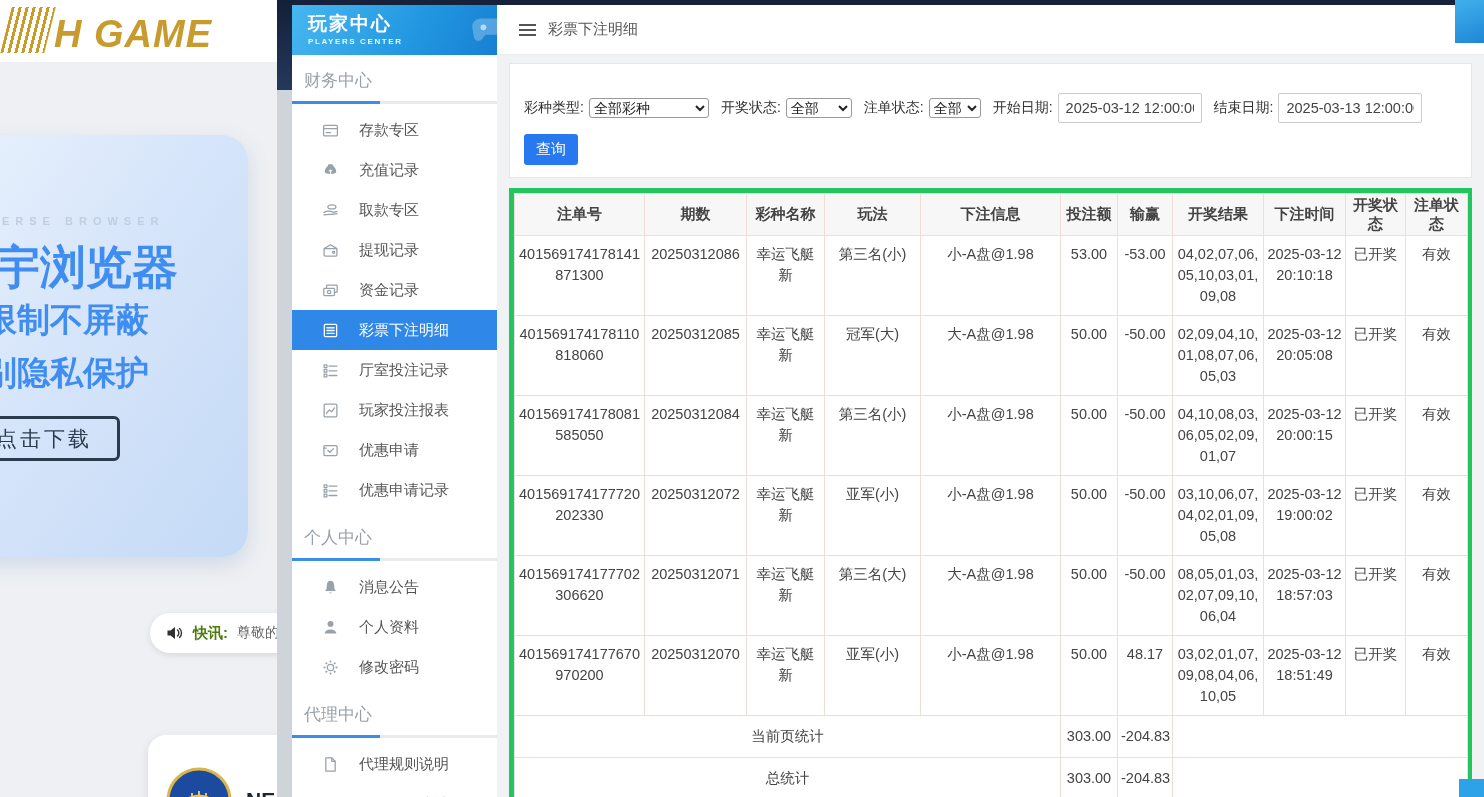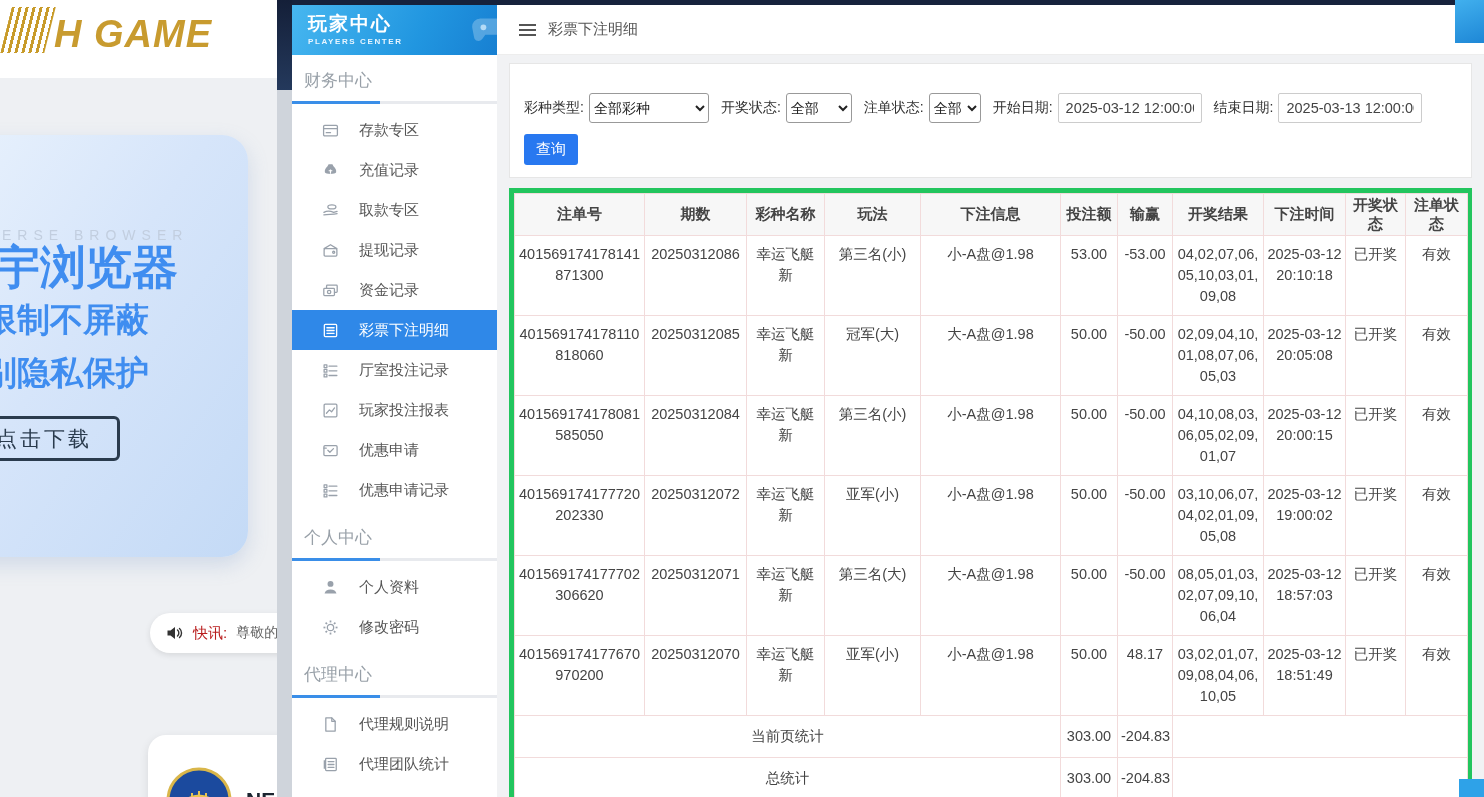--- a/index.html
+++ b/index.html
@@ -2,37 +2,37 @@
 <html><head>
 <meta charset="utf-8">
 <style>
   html,body{margin:0;padding:0;background:#dfe2e6;}
   *{box-sizing:border-box;}
   .stage{position:relative;width:1484px;height:797px;overflow:hidden;background:#f1f2f4;
          font-family:"Liberation Sans","DejaVu Sans",sans-serif;}
 
   
   .bg-page{position:absolute;left:0;top:0;width:292px;height:797px;background:#eef0f3;overflow:hidden;}
-  .bg-topbar{position:absolute;left:0;top:0;width:100%;height:78px;background:#fff;}
+  .bg-topbar{position:absolute;left:0;top:0;width:100%;height:62px;background:#fff;}
   .logo{position:absolute;left:6px;top:7px;display:flex;align-items:flex-end;gap:4px;}
   .logo-bars{width:44px;height:46px;transform:skewX(-14deg);
      background:repeating-linear-gradient(90deg,#c89b2a 0 3px,transparent 3px 7px);}
   .logo-text{font-size:38px;font-weight:bold;font-style:italic;letter-spacing:1px;color:#c89b2f;line-height:1;}
   .banner{position:absolute;left:-62px;top:135px;width:310px;height:422px;border-radius:26px;
      background:linear-gradient(125deg,#e9f2fd 0%,#d6e5fa 45%,#c4daf6 100%);
      box-shadow:0 8px 20px rgba(120,150,200,.25);}
-  .kicker{position:absolute;left:64px;top:92px;font-size:14px;font-weight:normal;letter-spacing:6px;color:#c2cedf;white-space:nowrap;}
+  .kicker{position:absolute;left:64px;top:80px;font-size:11px;font-weight:bold;letter-spacing:6px;color:#c2cedf;white-space:nowrap;}
   .btitle{position:absolute;left:56px;top:102px;font-size:46px;font-weight:bold;color:#3f8df0;white-space:nowrap;}
   .bline{position:absolute;font-size:33px;font-weight:bold;color:#3f8df0;white-space:nowrap;}
   .l1{left:46px;top:163px;} .l2{left:46px;top:216px;}
   .dl-btn{position:absolute;left:30px;top:281px;width:152px;height:45px;border:3px solid #2a3b4d;border-radius:6px;
      color:#2a3b4d;font-size:21px;display:flex;align-items:center;justify-content:center;letter-spacing:3px;cursor:pointer;}
   .ticker{position:absolute;left:150px;top:613px;width:310px;height:40px;background:#fff;border-radius:20px;
      box-shadow:0 2px 6px rgba(0,0,0,.10);display:flex;align-items:center;padding-left:16px;gap:9px;}
-  .tick-label{font-weight:normal;color:#b91c1c;font-size:15px;white-space:nowrap;}
+  .tick-label{font-weight:bold;color:#4d7c0f;font-size:15px;white-space:nowrap;}
   .tick-text{color:#666;font-size:14px;white-space:nowrap;}
   .team-card{position:absolute;left:148px;top:735px;width:340px;height:130px;background:#fff;border-radius:18px;
      box-shadow:0 3px 10px rgba(0,0,0,.10);display:flex;align-items:center;padding-left:18px;gap:14px;}
   .team-name{font-size:21px;font-weight:bold;color:#1c2530;}
   .right-strip{position:absolute;right:0;top:0;width:15px;height:100%;background:#cfd4db;}
   .strip-top{height:90px;background:linear-gradient(#141f38,#24395c);}
 
   
   .overlay-topline{position:absolute;left:292px;right:0;top:0;height:5px;background:#16223c;}
 
@@ -56,21 +56,21 @@
   .main{position:absolute;left:497px;top:5px;width:987px;height:792px;background:#f1f2f4;}
   .main-topbar{height:50px;background:#fff;display:flex;align-items:center;gap:12px;padding-left:22px;border-bottom:1px solid #ededed;}
   .ham{display:inline-block;cursor:pointer;}
   .ham i{display:block;width:17px;height:2px;background:#555;margin:3px 0;}
   .page-title{font-size:15px;color:#555;}
   .content{padding:8px 12px 0 12px;}
   .filter-panel{background:#fff;border:1px solid #e6e6e6;padding:29px 14px 12px 14px;}
   .filter-row{display:flex;align-items:center;font-size:14px;color:#333;white-space:nowrap;}
   .filter-row label{margin-right:5px;}
   .gap{margin-left:12px;}
-  .sel{height:30px;border:1px solid #999;border-radius:3px;font-size:14px;color:#222;background:#fff;}
+  .sel{height:20px;border:1px solid #999;border-radius:3px;font-size:14px;color:#222;background:#fff;}
   .w-lot{width:120px;} .w-draw{width:66px;} .w-order{width:52px;}
   .date-in{width:144px;height:30px;border:1px solid #ccc;border-radius:2px;font-size:14.5px;color:#444;padding:0 7px;font-family:inherit;}
   .query-btn{margin-top:11px;width:54px;height:31px;background:#2878f0;color:#fff;border:none;border-radius:3px;font-size:15px;cursor:pointer;}
 
   .table-panel{margin-top:10px;background:#fff;border:5px solid #22c55e;}
   table{width:100%;border-collapse:collapse;table-layout:fixed;}
   th{background:#f7f7f7;height:42px;font-size:15px;color:#444;font-weight:bold;border:1px solid #f2dbdb;padding:0 2px;}
   td{border:1px solid #f2dbdb;text-align:center;font-size:14.5px;color:#444;padding:8px 3px;line-height:1.45;
      word-break:break-all;vertical-align:top;}
   tr.sum-row td{padding:10px 3px;vertical-align:middle;word-break:keep-all;}
@@ -251,20 +251,29 @@
                 <line x1="6.6" y1="8.3" x2="14" y2="8.3" fill="none" stroke="currentColor" stroke-width="1.2" stroke-linecap="round" stroke-linejoin="round"></line>
                 <line x1="6.6" y1="12.7" x2="14" y2="12.7" fill="none" stroke="currentColor" stroke-width="1.2" stroke-linecap="round" stroke-linejoin="round"></line>
               </svg>
             </span>
             <span>优惠申请记录</span>
           </div>
         </div>
         <div class="sec-title">个人中心</div>
         <div class="sec-underline"></div>
         <div style="padding: 6px 0px 2px;">
+          <div class="menu-item">
+            <span class="mi-icon">
+              <svg viewBox="0 0 16 16">
+                <path d="M8 1.6 C5.8 1.6 4.7 3.3 4.6 5.6 L4.3 9.2 L3 11.2 h10 L11.7 9.2 L11.4 5.6 C11.3 3.3 10.2 1.6 8 1.6 Z" fill="currentColor"></path>
+                <path d="M6.7 12.6 a1.4 1.4 0 0 0 2.6 0 Z" fill="currentColor"></path>
+              </svg>
+            </span>
+            <span>消息公告</span>
+          </div>
           <div class="menu-item">
             <span class="mi-icon">
               <svg viewBox="0 0 16 16">
                 <circle cx="8" cy="4.6" r="2.8" fill="currentColor"></circle>
                 <path d="M2.4 13.6 a5.7 4.6 0 0 1 11.2 0 Z" fill="currentColor"></path>
               </svg>
             </span>
             <span>个人资料</span>
           </div>
           <div class="menu-item">

